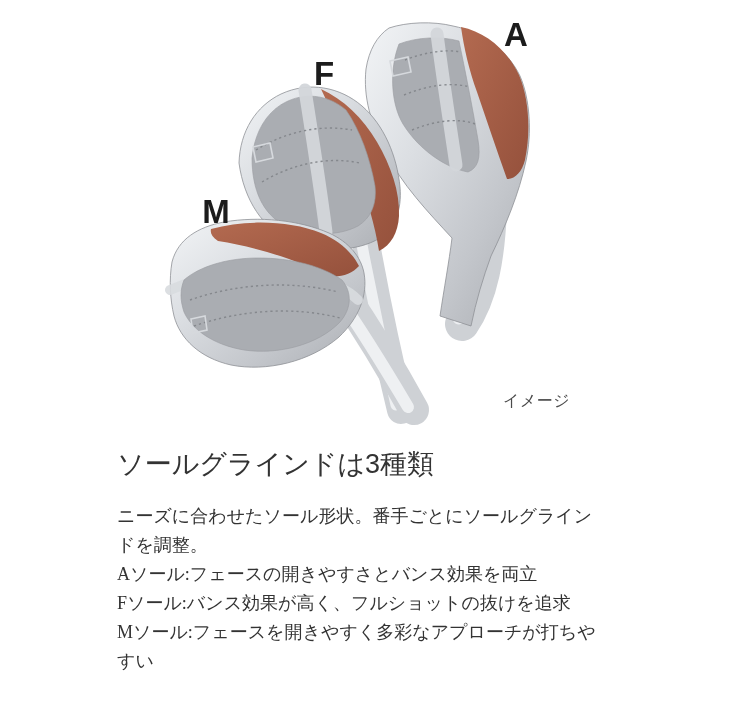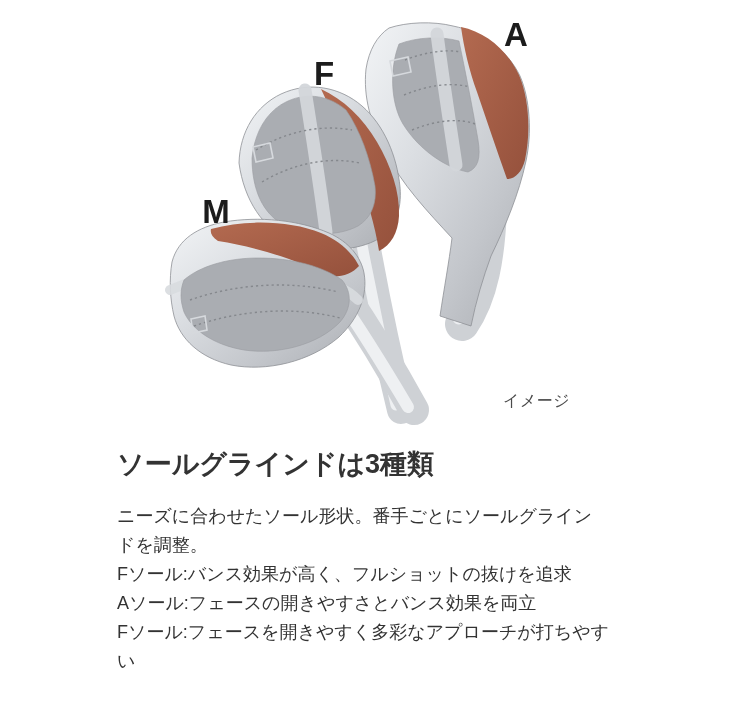--- a/index.html
+++ b/index.html
@@ -8,28 +8,28 @@
     font-family:"Liberation Sans","DejaVu Sans",sans-serif; color:#333333;
   }
   .figure { position:absolute; left:0; top:0; width:730px; height:445px; }
   .figure svg { display:block; }
   .caption {
     position:absolute; left:503px; top:391px;
     font-size:16px; color:#4a4a4a; letter-spacing:0.5px;
   }
   .heading {
     position:absolute; left:117px; top:448px; margin:0;
-    font-size:27px; font-weight:700; color:#333333; line-height:1.25;
+    font-size:27px; font-weight:400; color:#333333; line-height:1.25;
     white-space:nowrap;
   }
   .bodytext {
     position:absolute; left:117px; top:502px; width:492px;
     font-size:18px; line-height:29px; color:#333333;
   }
-  .para { margin:0; }
+  .para { margin:0;font-family:Liberation Serif, serif; }
   .club-label {
     font-family:"Liberation Sans","DejaVu Sans",sans-serif;
     font-weight:700; font-size:33px; fill:#1c1c1c;
   }
 </style>
 </head>
 <body>
 
 <div class="figure">
   <svg width="730" height="445" viewBox="0 0 730 445">
@@ -105,16 +105,16 @@
     <text class="club-label" x="216" y="223" text-anchor="middle">M</text>
   </svg>
 
   <div class="caption">イメージ</div>
 </div>
 
 <h2 class="heading">ソールグラインドは3種類</h2>
 
 <div class="bodytext">
   <div class="para">ニーズに合わせたソール形状。番手ごとにソールグラインドを調整。</div>
+  <div class="para">Aソール:フェースの開きやすさとバンス効果を両立</div>
   <div class="para">Fソール:バンス効果が高く、フルショットの抜けを追求</div>
-  <div class="para">Aソール:フェースの開きやすさとバンス効果を両立</div>
-  <div class="para">Fソール:フェースを開きやすく多彩なアプローチが打ちやすい</div>
+  <div class="para">Mソール:フェースを開きやすく多彩なアプローチが打ちやすい</div>
 </div>
 
 </body></html>

